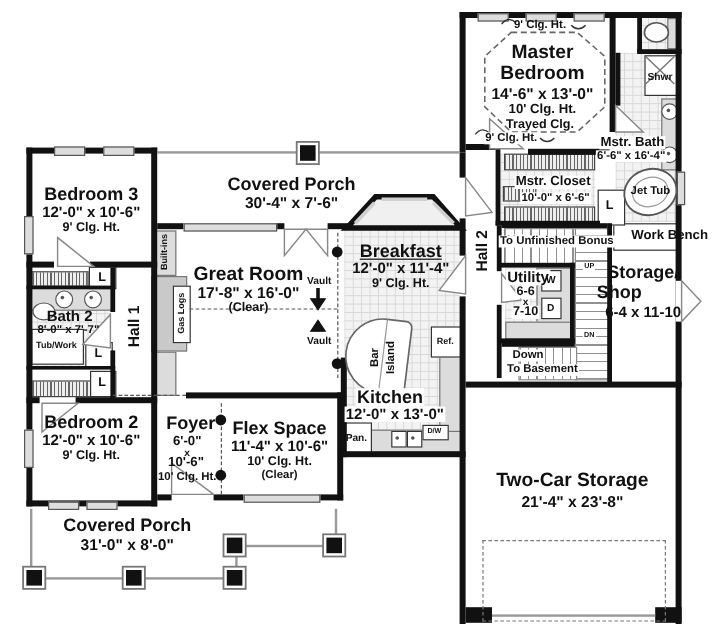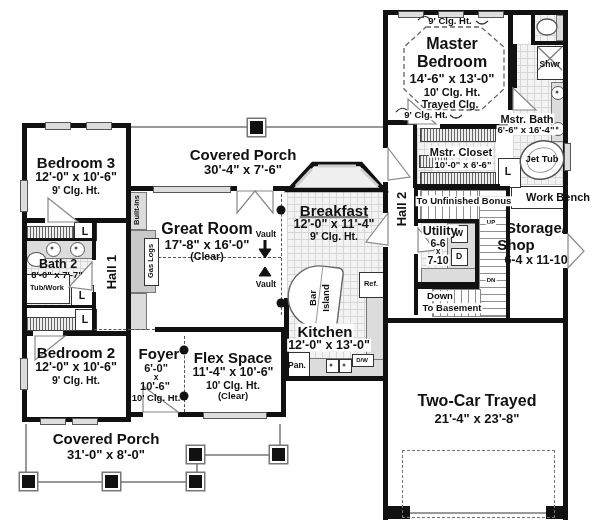--- a/index.html
+++ b/index.html
@@ -331,16 +331,16 @@
   <div class="lbl f8" style="left:459px;top:233px;">W</div>
   <div class="lbl f8" style="left:459px;top:256px;">D</div>
   <div class="lbl f6 wbg" style="left:491px;top:222px;">UP</div>
   <div class="lbl f6 wbg" style="left:491px;top:280px;">DN</div>
   <div class="lbl f9 wbg" style="left:440px;top:296px;">Down</div>
   <div class="lbl f9 wbg" style="left:452px;top:308px;">To Basement</div>
   <div class="lbl f15" style="left:536px;top:227px;">Storage/</div>
   <div class="lbl f15" style="left:516px;top:244px;">Shop</div>
   <div class="lbl f12" style="left:536px;top:260px;">6-4 x 11-10</div>
 
-  <div class="lbl f16" style="left:477px;top:401px;">Two-Car Trayed</div>
+  <div class="lbl f16" style="left:477px;top:401px;">Two-Car Storage</div>
   <div class="lbl f13" style="left:477px;top:418px;">21'-4" x 23'-8"</div>
 
 </div>
 
 </body></html>

